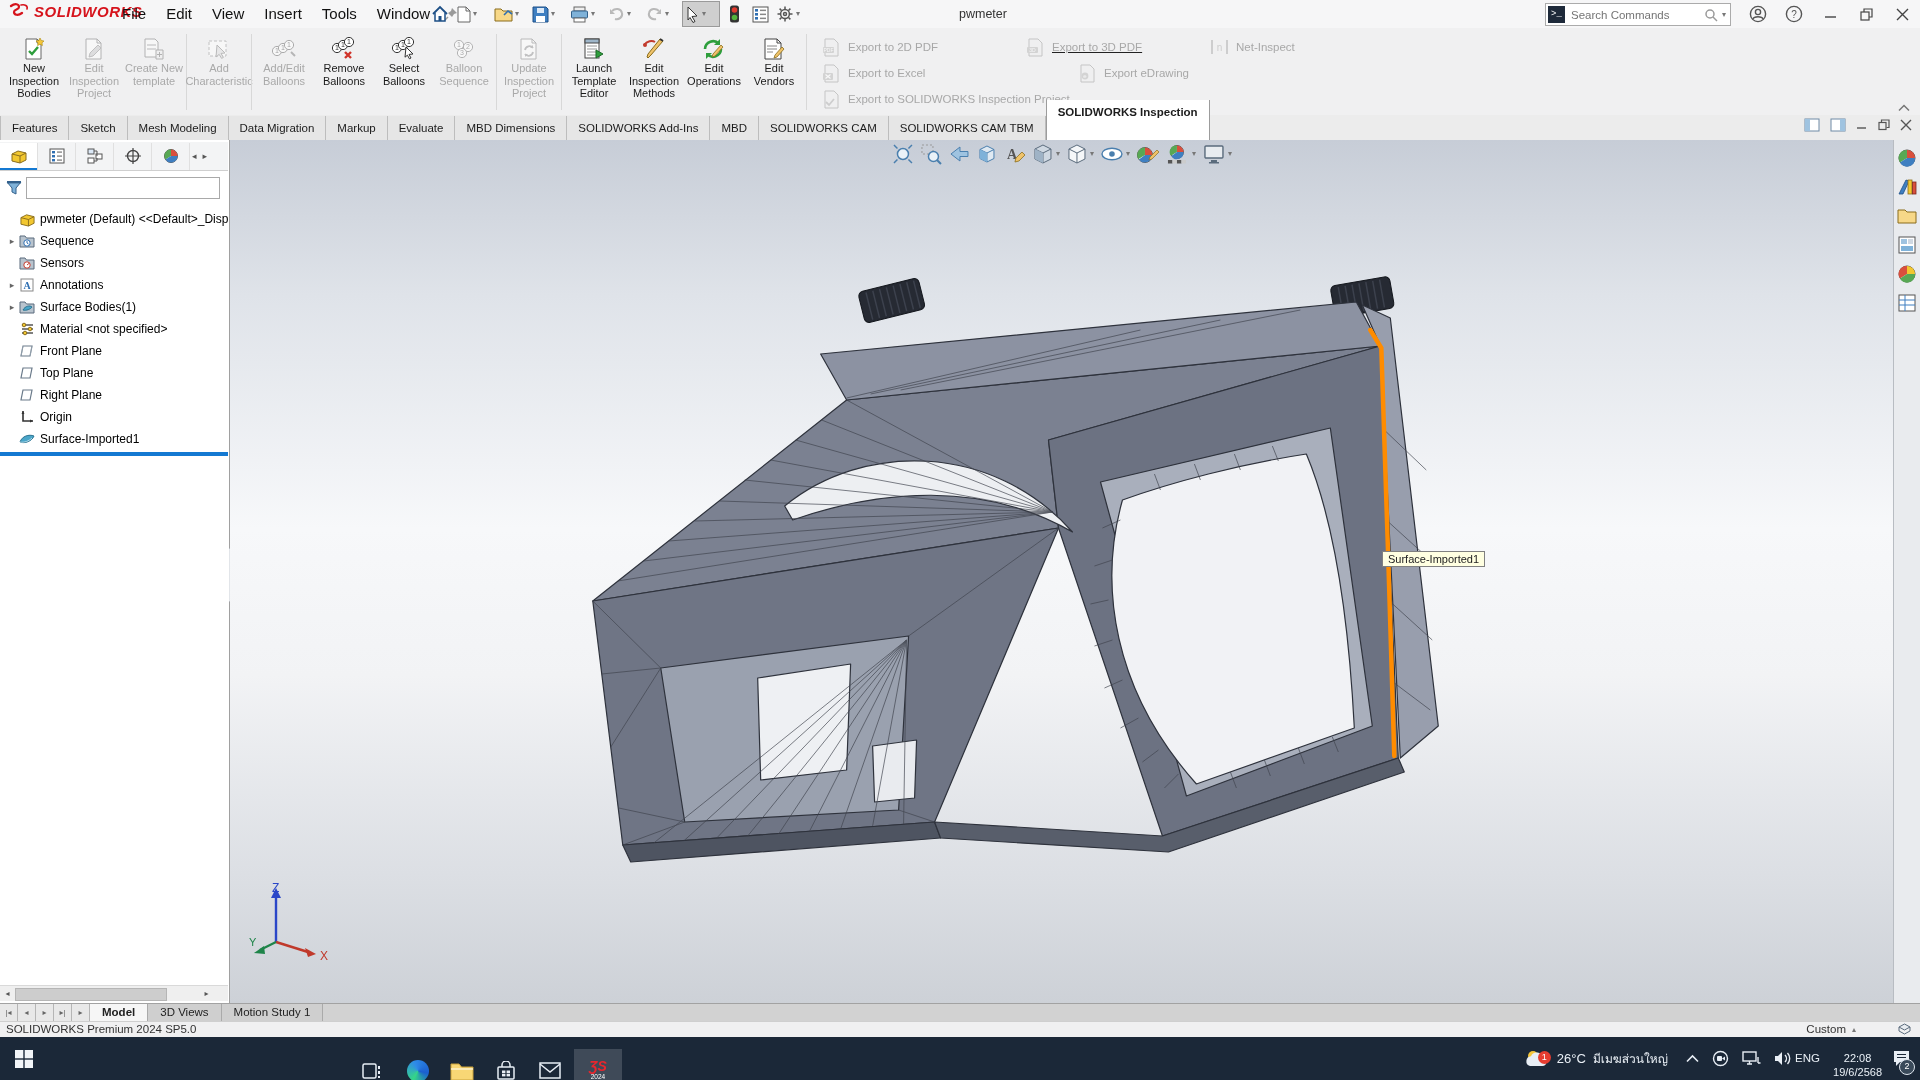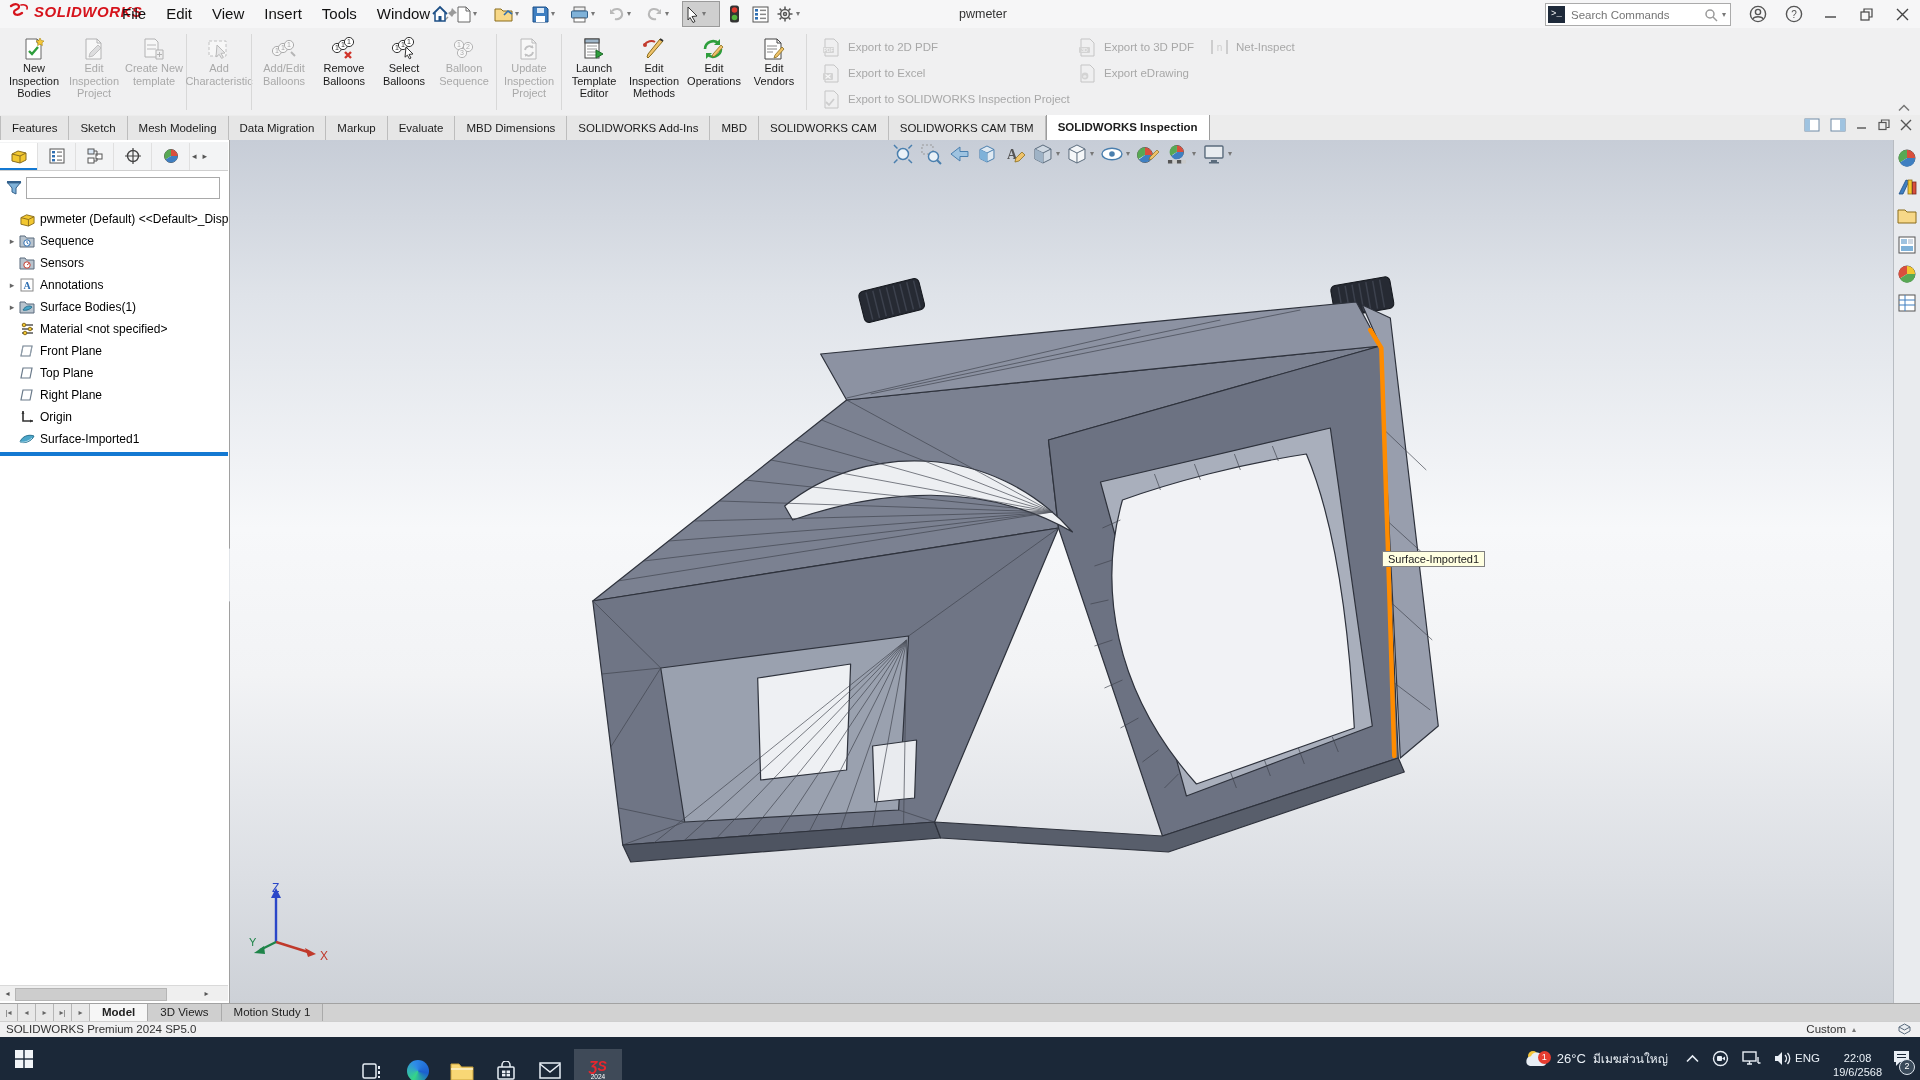--- a/index.html
+++ b/index.html
@@ -38,21 +38,21 @@
   .rsep{width:1px;background:#d8d8d8;height:76px;margin:2px 2px 0 2px;}
   .exp{position:absolute;display:flex;align-items:center;gap:7px;height:22px;}
   .explbl{font-size:11.5px;color:#a8a8a8;white-space:nowrap;}
   .exp .ric{filter:grayscale(1) opacity(.5);}
   .ribcollapse{position:absolute;right:10px;bottom:3px;}
 
   
   .cmdtabs{position:absolute;left:0;top:115px;width:1920px;height:25px;background:#ececec;border-bottom:1px solid #9c9c9c;display:flex;align-items:flex-end;}
   .ctab{height:24px;line-height:24px;padding:0 11px;font-size:11.5px;background:#e6e6e6;border-right:1px solid #bdbdbd;color:#1c1c1c;cursor:default;}
   .ctab:first-child{border-left:1px solid #bdbdbd;}
-  .ctab.active{background:#ffffff;font-weight:bold;border-right:1px solid #9c9c9c;border-left:1px solid #9c9c9c;height:25px;line-height:25px;}
+  .ctab.active{background:#ffffff;font-weight:bold;border-right:1px solid #9c9c9c;border-left:1px solid #9c9c9c;height:40px;line-height:25px;}
   .tabwin{position:absolute;right:8px;top:3px;display:flex;gap:10px;align-items:center;}
 
   
   .workspace{position:absolute;left:0;top:140px;width:1920px;height:863px;}
   .fpanel{position:absolute;left:0;top:0;width:229px;height:863px;background:#fff;border-right:1px solid #a0a0a0;}
   .ftabs{position:absolute;left:0;top:2px;width:228px;height:28px;background:#f3f4f5;border-bottom:1px solid #cfcfcf;display:flex;align-items:center;}
   .ftab{width:37px;height:27px;display:flex;align-items:center;justify-content:center;border-right:1px solid #e0e0e0;}
   .ftab.active{background:#ffffff;box-shadow:inset 0 -2px 0 #1479d2;}
   .ftab-arrows{margin-left:2px;display:flex;gap:6px;color:#555;font-size:9px;}
   .filterrow{position:absolute;left:0;top:34px;width:228px;height:28px;display:flex;align-items:center;}
@@ -467,21 +467,21 @@
     </div>
     <div class="exp" style="left:822px;top:60px;">
       <span class="ric">
         <svg width="19" height="19" viewBox="0 0 19 19">
             <path d="M3 1h9l4 4v13H3z" fill="#eee" stroke="#999"></path>
             <path d="M4 12l3 3 5-6" fill="none" stroke="#aaa" stroke-width="1.8"></path>
           </svg>
       </span>
       <span class="explbl">Export to SOLIDWORKS Inspection Project</span>
     </div>
-    <div class="exp" style="left:1078px;top:8px;">
+    <div class="exp" style="left:1026px;top:8px;text-decoration:underline;">
       <span class="ric">
         <svg width="19" height="19" viewBox="0 0 19 19">
             <path d="M3 1h9l4 4v13H3z" fill="#eee" stroke="#999"></path>
             <rect x="1" y="9" width="11" height="6" rx="1" fill="#b5b5b5"></rect>
             <text x="6.5" y="13.6" text-anchor="middle" font-size="5" fill="#fff" font-family="Liberation Sans,sans-serif">3D</text>
           </svg>
       </span>
       <span class="explbl">Export to 3D PDF</span>
     </div>
     <div class="exp" style="left:1078px;top:34px;">

